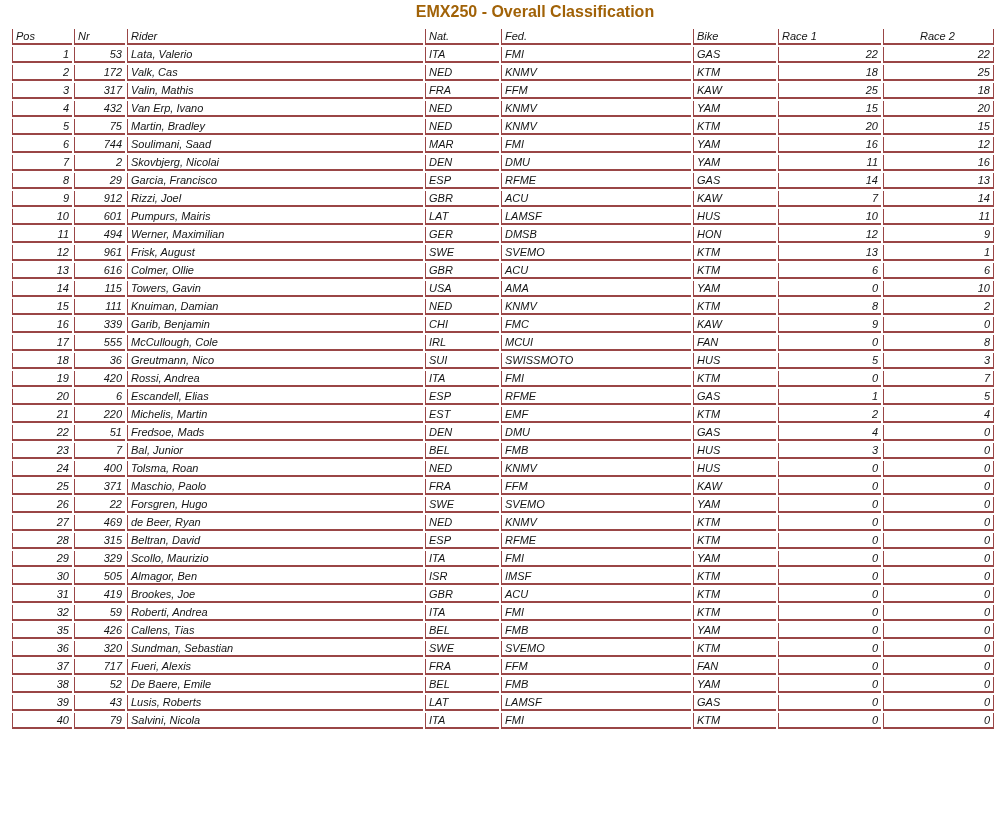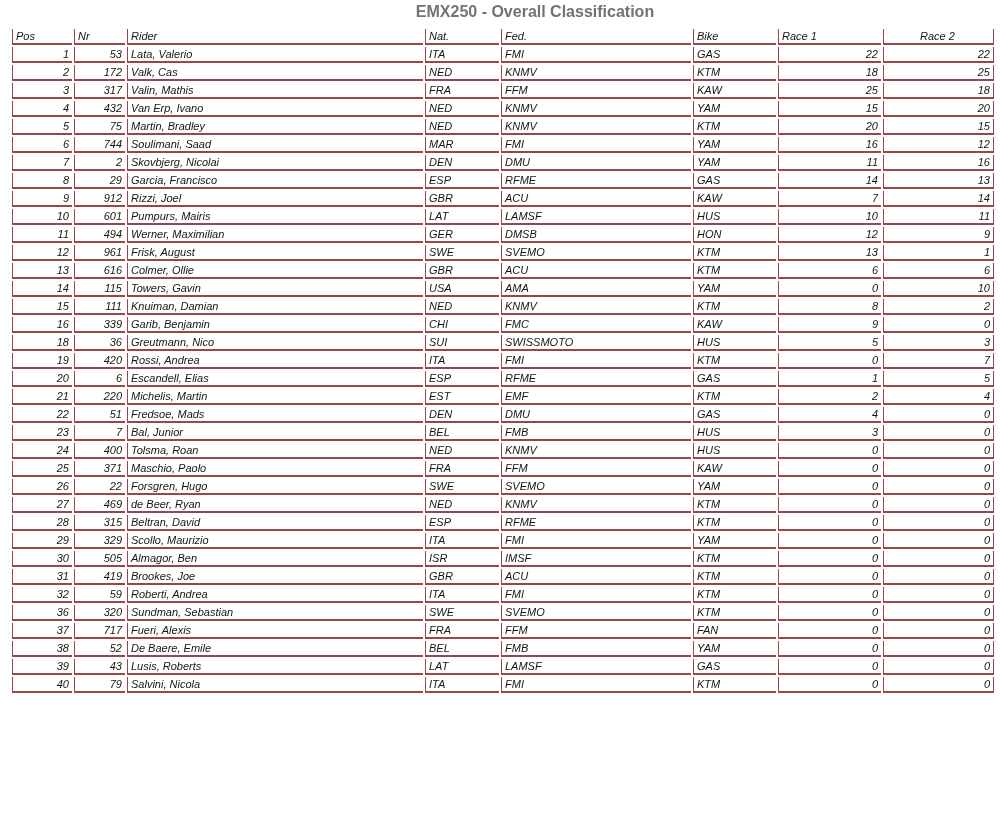--- a/index.html
+++ b/index.html
@@ -17,21 +17,21 @@
     font-family: "Liberation Sans", "DejaVu Sans", sans-serif;
     color: var(--text);
     overflow: hidden;
   }
   .title {
     margin: 3px 0 6px 0;
     padding-left: 70px;
     text-align: center;
     font-size: 16px;
     font-weight: bold;
-    color: #737373;
+    color: #a16207;
     letter-spacing: 0;
   }
   table.results {
     border-collapse: separate;
     border-spacing: 2px;
     table-layout: fixed;
     width: 986px;
     margin-left: 10px;
     font-style: italic;
   }
@@ -244,20 +244,30 @@
     <td class="num">16</td>
     <td class="num">339</td>
     <td>Garib, Benjamin</td>
     <td>CHI</td>
     <td>FMC</td>
     <td>KAW</td>
     <td class="num">9</td>
     <td class="num">0</td>
   </tr>
         <tr>
+    <td class="num">17</td>
+    <td class="num">555</td>
+    <td>McCullough, Cole</td>
+    <td>IRL</td>
+    <td>MCUI</td>
+    <td>FAN</td>
+    <td class="num">0</td>
+    <td class="num">8</td>
+  </tr>
+        <tr>
     <td class="num">18</td>
     <td class="num">36</td>
     <td>Greutmann, Nico</td>
     <td>SUI</td>
     <td>SWISSMOTO</td>
     <td>HUS</td>
     <td class="num">5</td>
     <td class="num">3</td>
   </tr>
         <tr>
@@ -394,20 +404,30 @@
     <td class="num">32</td>
     <td class="num">59</td>
     <td>Roberti, Andrea</td>
     <td>ITA</td>
     <td>FMI</td>
     <td>KTM</td>
     <td class="num">0</td>
     <td class="num">0</td>
   </tr>
         <tr>
+    <td class="num">35</td>
+    <td class="num">426</td>
+    <td>Callens, Tias</td>
+    <td>BEL</td>
+    <td>FMB</td>
+    <td>YAM</td>
+    <td class="num">0</td>
+    <td class="num">0</td>
+  </tr>
+        <tr>
     <td class="num">36</td>
     <td class="num">320</td>
     <td>Sundman, Sebastian</td>
     <td>SWE</td>
     <td>SVEMO</td>
     <td>KTM</td>
     <td class="num">0</td>
     <td class="num">0</td>
   </tr>
         <tr>

